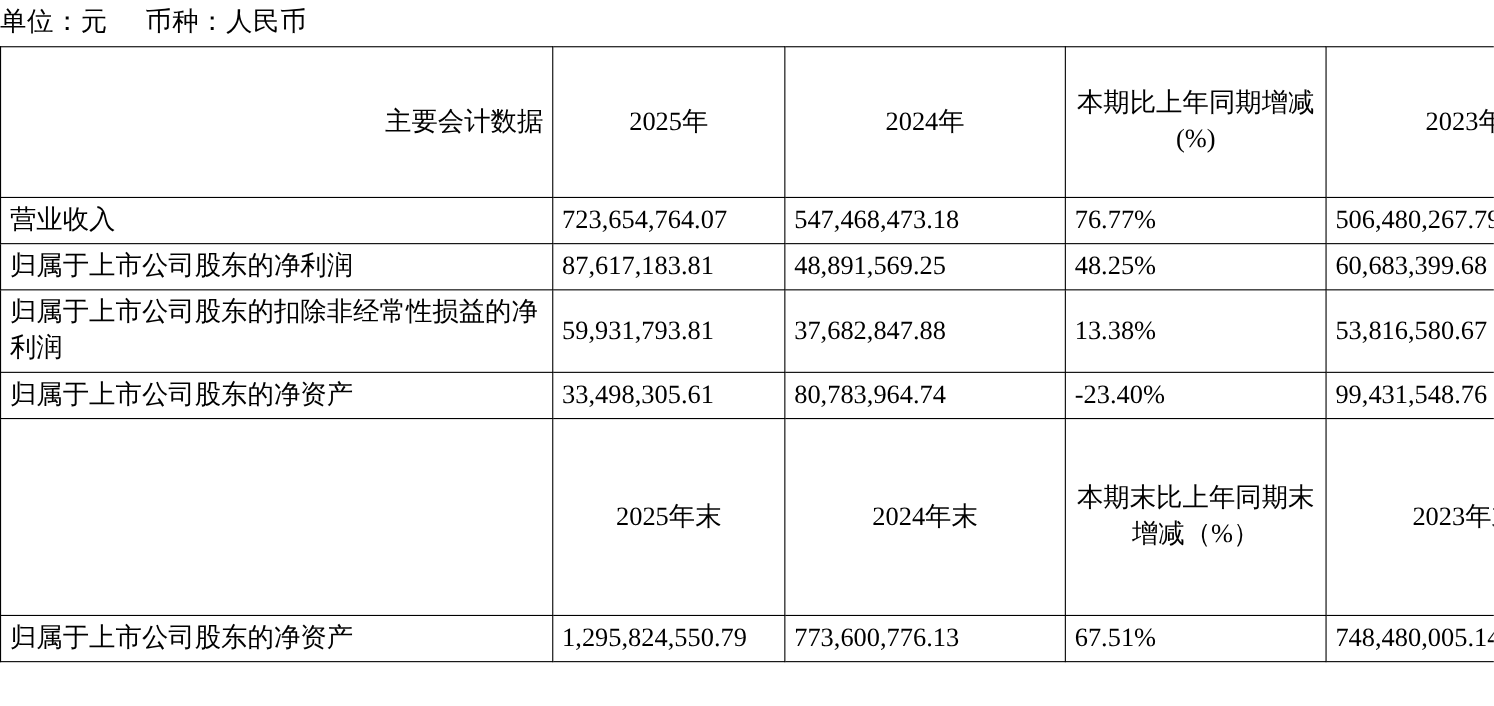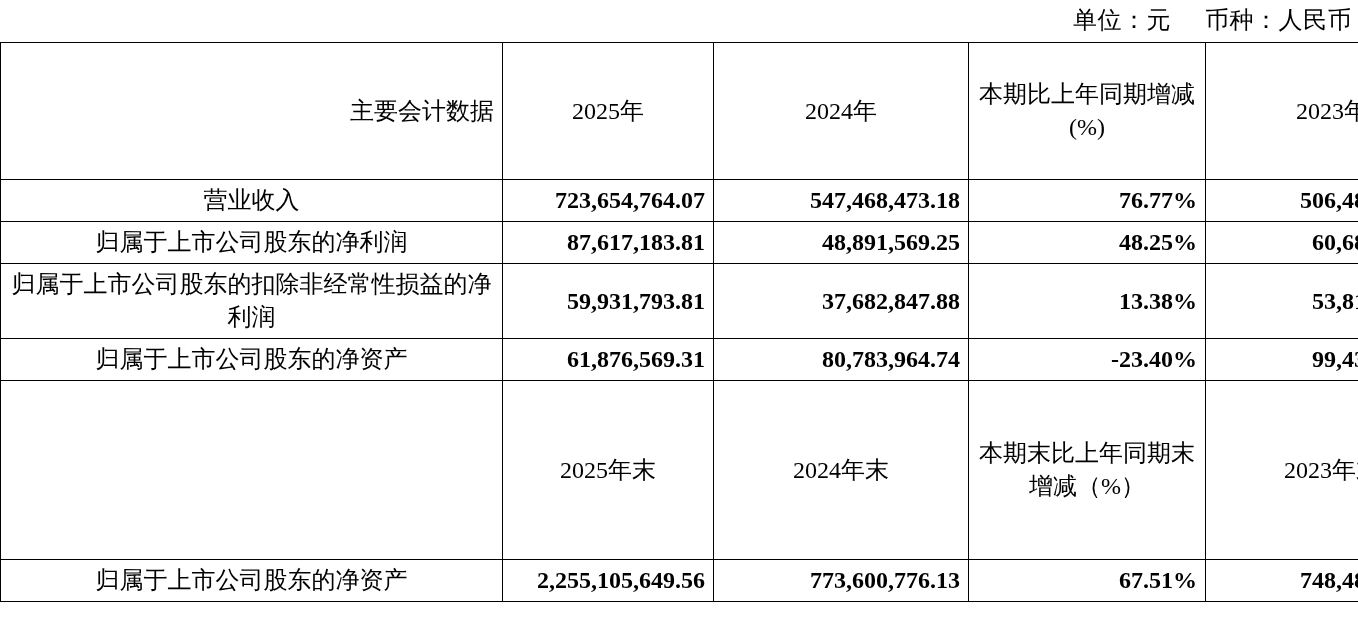--- a/index.html
+++ b/index.html
@@ -14,21 +14,20 @@
     color: #000000;
     overflow: hidden;
   }
   .page {
     position: relative;
     width: 1358px;
     height: 642px;
     box-sizing: border-box;
   }
   .unit-line {
-    text-align: right;
     font-size: 24px;
     line-height: 32px;
     padding: 4px 6px 6px 0;
     white-space: nowrap;
     letter-spacing: 0.5px;
   }
   .unit-line .unit-sep {
     display: inline-block;
     width: 34px;
   }
@@ -45,25 +44,23 @@
     line-height: 33px;
     word-break: break-all;
   }
   col.c0 { width: 502px; }
   col.c1 { width: 211px; }
   col.c2 { width: 255px; }
   col.c3 { width: 237px; }
   col.c4 { width: 253px; }
 
   td.label {
-    text-align: center;
+    text-align: left;
   }
   td.num {
-    text-align: right;
-    font-weight: bold;
   }
   td.head-center {
     text-align: center;
   }
   td.head-first {
     text-align: right;
   }
   tr.header-row td {
     height: 128px;
   }
@@ -116,37 +113,37 @@
       <tr>
         <td class="label">归属于上市公司股东的扣除非经常性损益的净利润</td>
         <td class="num">59,931,793.81</td>
         <td class="num">37,682,847.88</td>
         <td class="num">13.38%</td>
         <td class="num">53,816,580.67</td>
       </tr>
 
       <tr>
         <td class="label">归属于上市公司股东的净资产</td>
-        <td class="num">61,876,569.31</td>
+        <td class="num">33,498,305.61</td>
         <td class="num">80,783,964.74</td>
         <td class="num">-23.40%</td>
         <td class="num">99,431,548.76</td>
       </tr>
 
       <tr class="header-row2">
         <td class="head-first"></td>
         <td class="head-center">2025年末</td>
         <td class="head-center">2024年末</td>
         <td class="head-center">本期末比上年同期末增减（%）</td>
         <td class="head-center">2023年末</td>
       </tr>
 
       <tr>
         <td class="label">归属于上市公司股东的净资产</td>
-        <td class="num">2,255,105,649.56</td>
+        <td class="num">1,295,824,550.79</td>
         <td class="num">773,600,776.13</td>
         <td class="num">67.51%</td>
         <td class="num">748,480,005.14</td>
       </tr>
     </tbody>
   </table>
 
 </div>
 
 </body></html>

